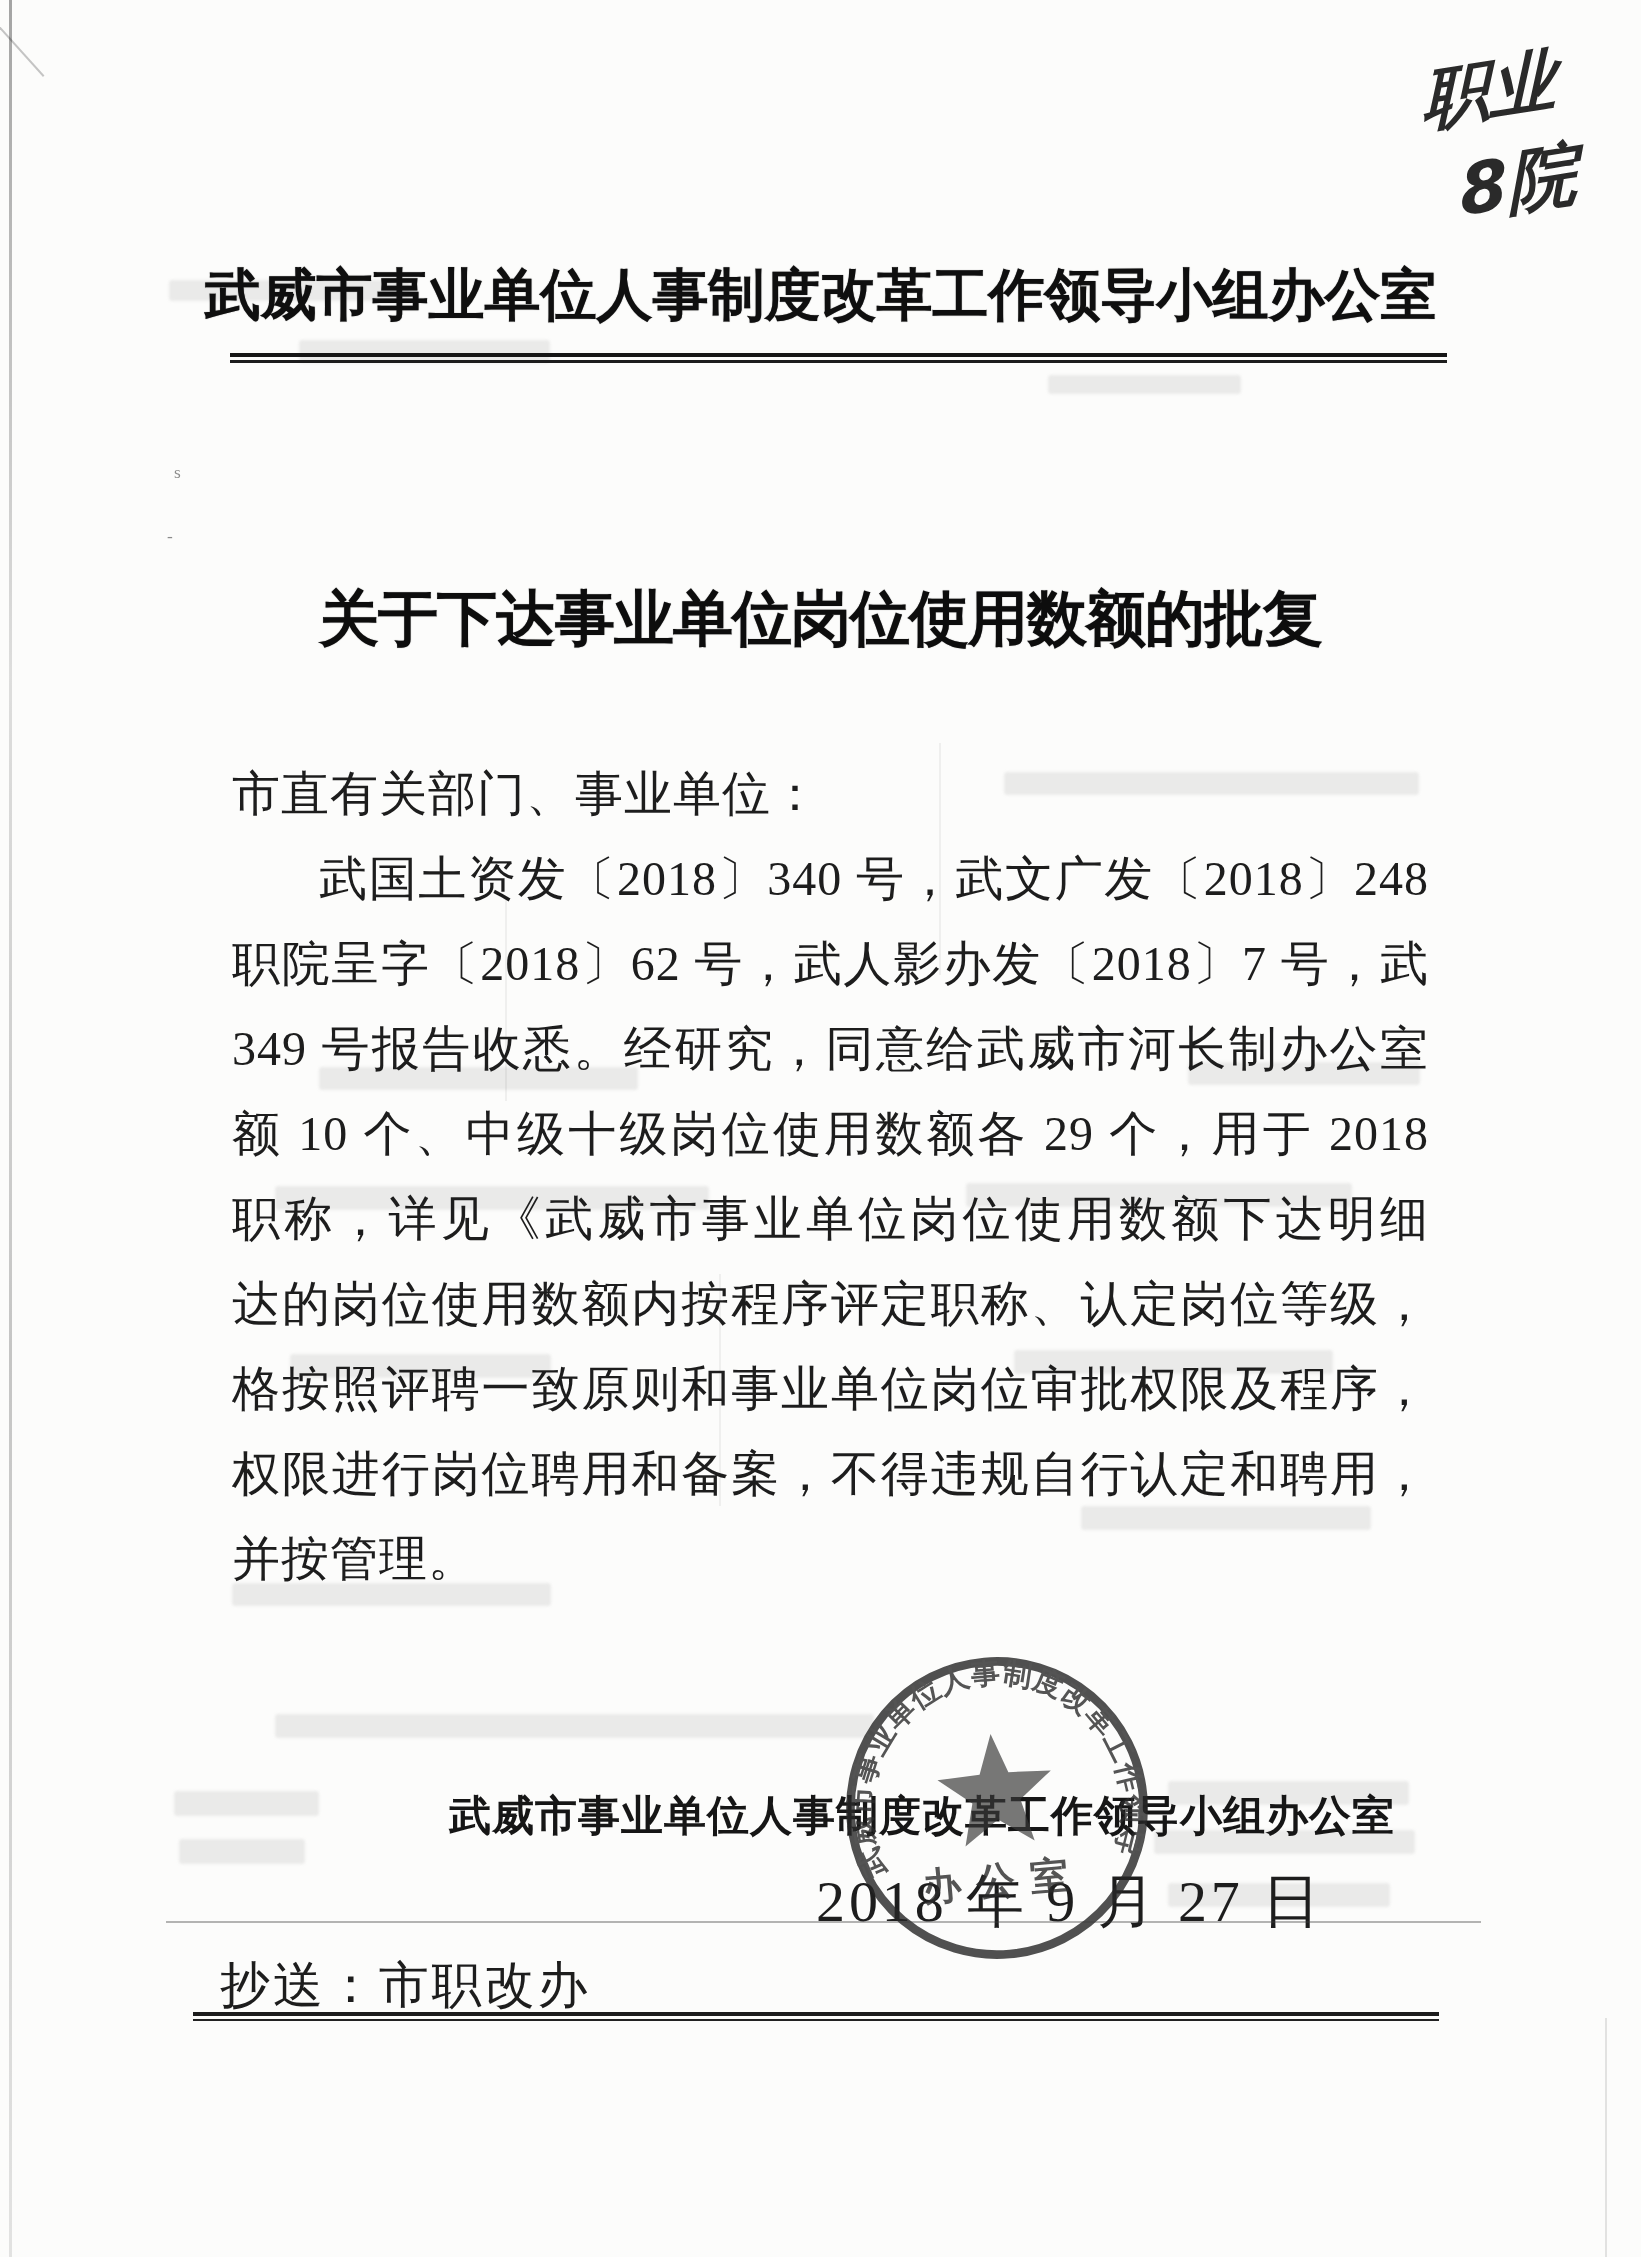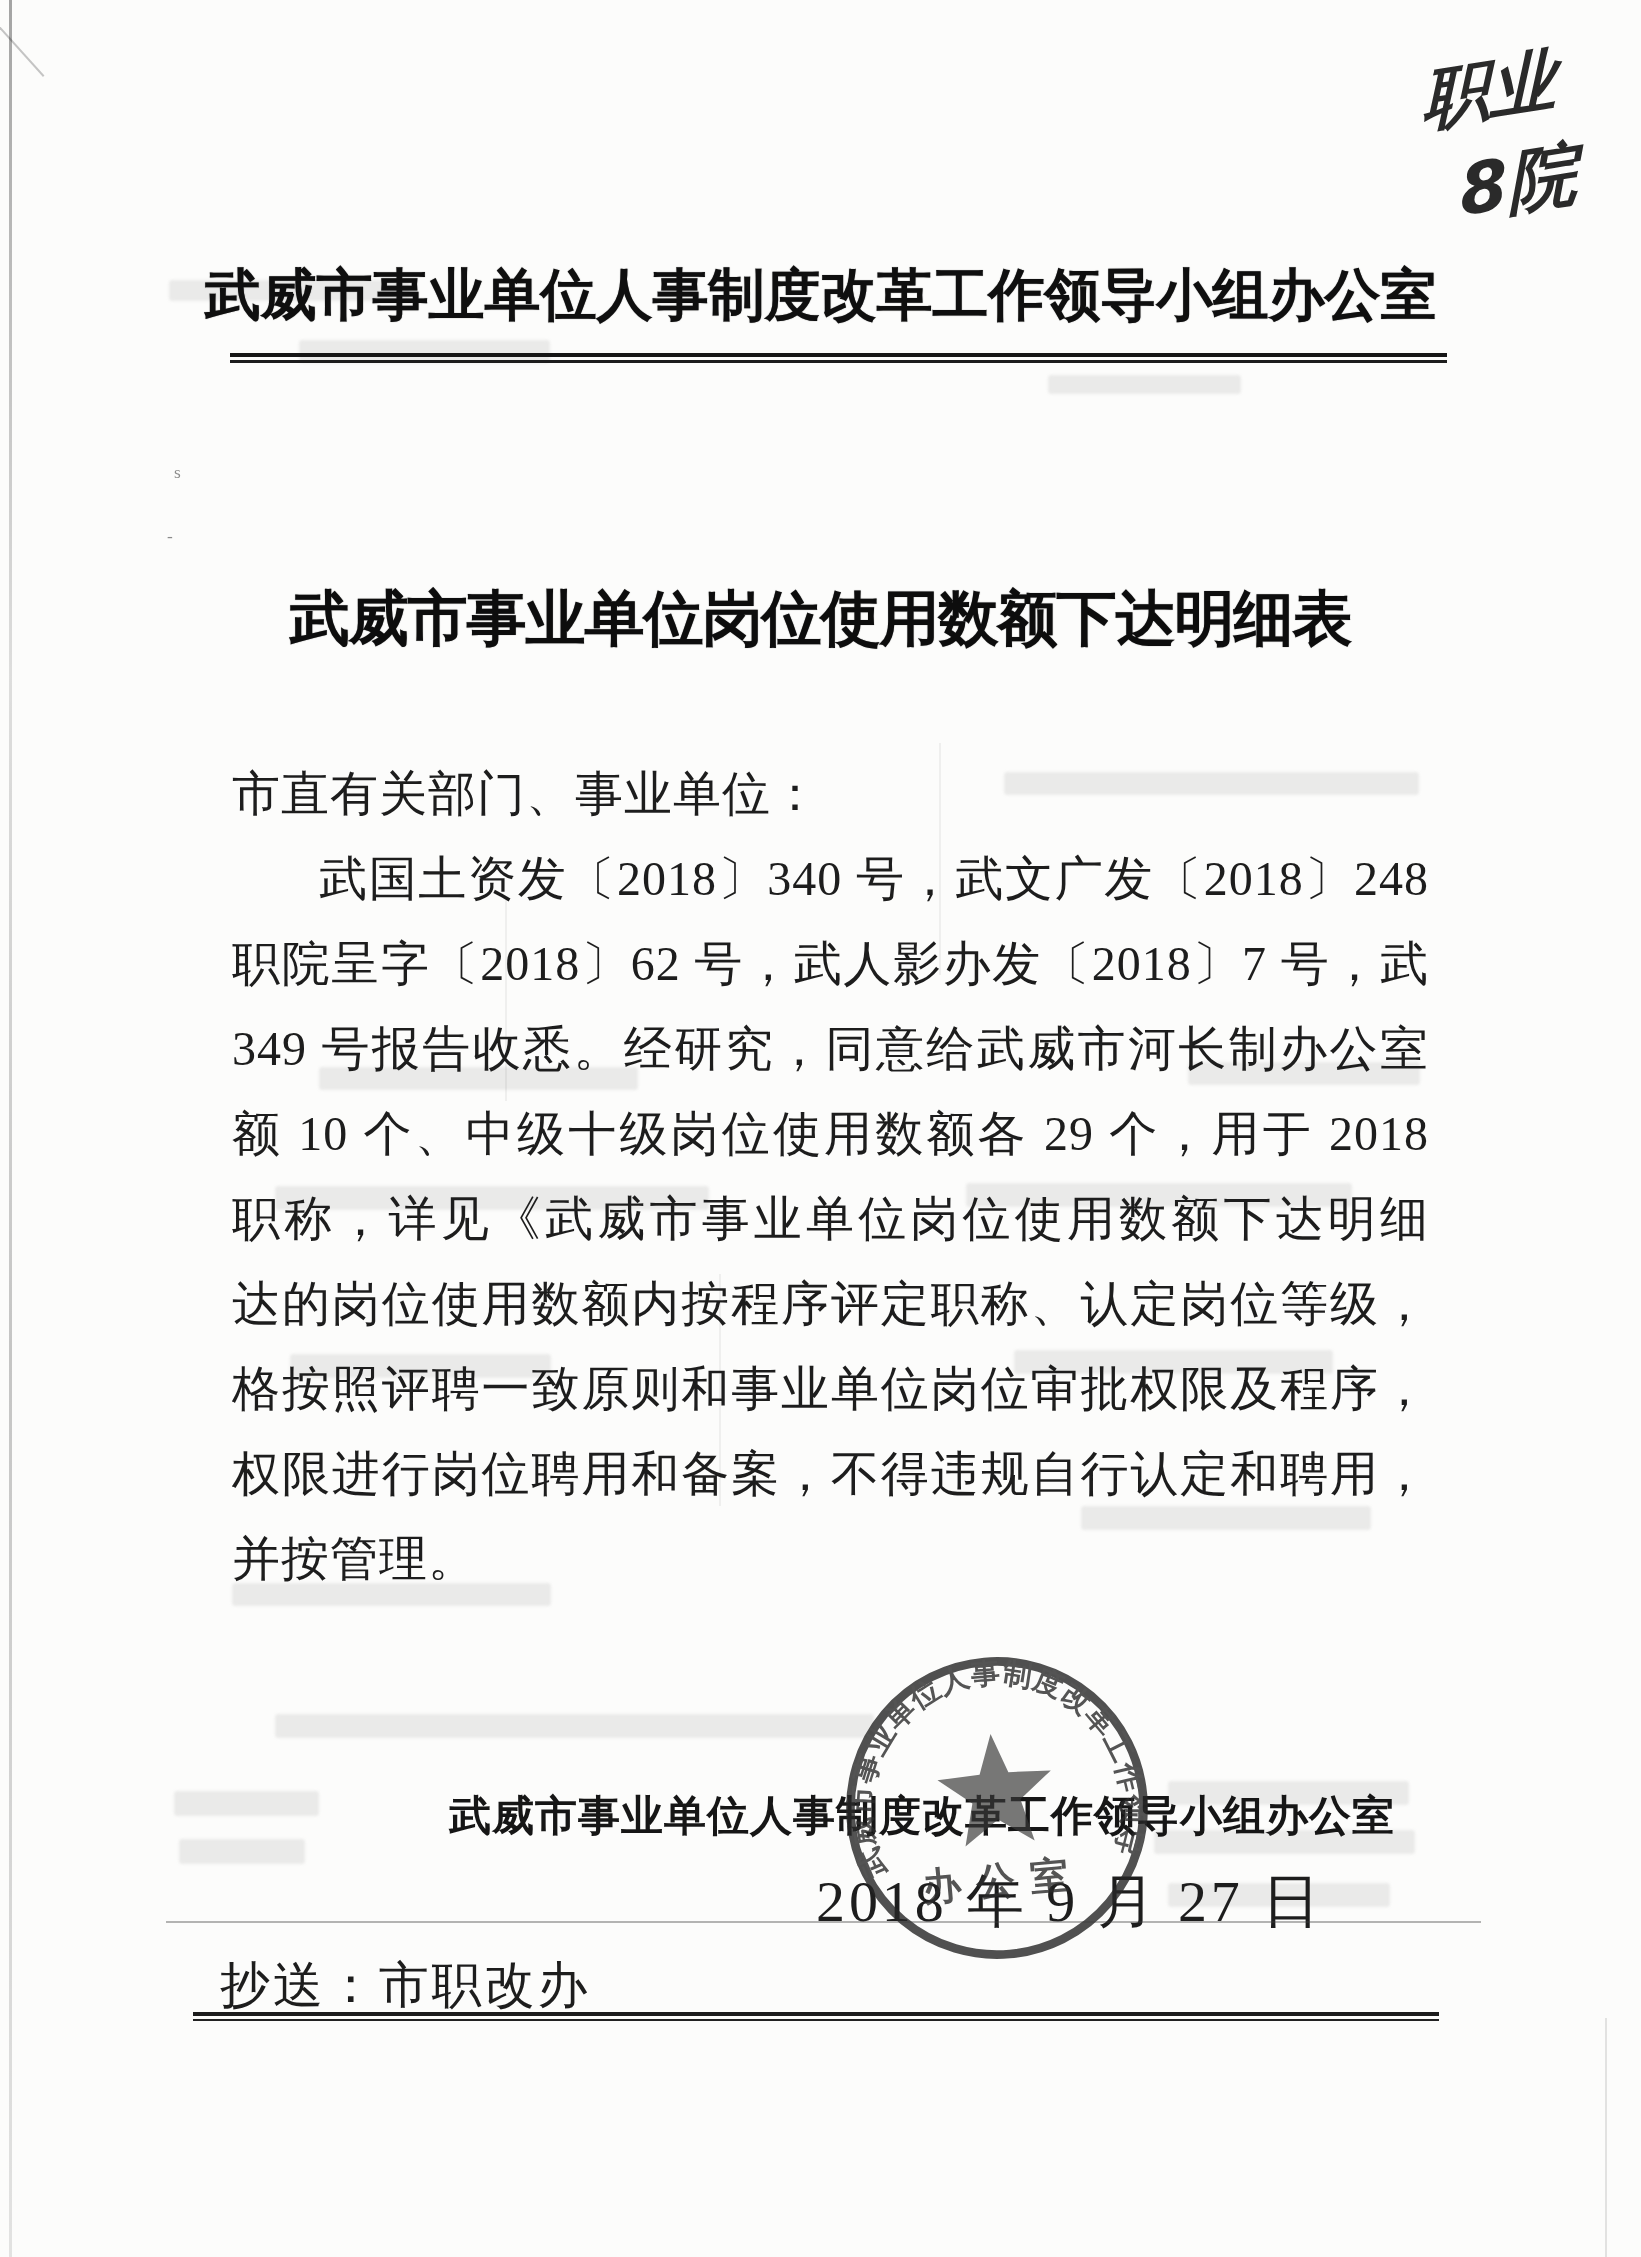--- a/index.html
+++ b/index.html
@@ -140,21 +140,21 @@
     <g transform="rotate(-9 115 110)">
       <text x="26" y="78" font-size="70" transform="skewX(-8)">职业</text>
       <text x="58" y="178" font-size="72" transform="skewX(-6)">8院</text>
     </g>
   </svg>
 
   <div class="letterhead">武威市事业单位人事制度改革工作领导小组办公室</div>
   <div class="header-rule"></div>
 
 
-  <div class="doc-title">武威市事业单位岗位使用数额下达明细表</div>
+  <div class="doc-title">关于下达事业单位岗位使用数额的批复</div>
 
   <div class="body-block">
     <div class="bline">市直有关部门、事业单位：</div>
     <div class="bline just indent">武国土资发〔2018〕340 号，武文广发〔2018〕248 号、武</div>
     <div class="bline just">职院呈字〔2018〕62 号，武人影办发〔2018〕7 号，武水发〔2018〕</div>
     <div class="bline just">349 号报告收悉。经研究，同意给武威市河长制办公室（合并设</div>
     <div class="bline just">额 10 个、中级十级岗位使用数额各 29 个，用于 2018 年新评聘</div>
     <div class="bline just">职称，详见《武威市事业单位岗位使用数额下达明细表》。请严</div>
     <div class="bline just">达的岗位使用数额内按程序评定职称、认定岗位等级，并按管理</div>
     <div class="bline just">格按照评聘一致原则和事业单位岗位审批权限及程序，在市上下</div>

